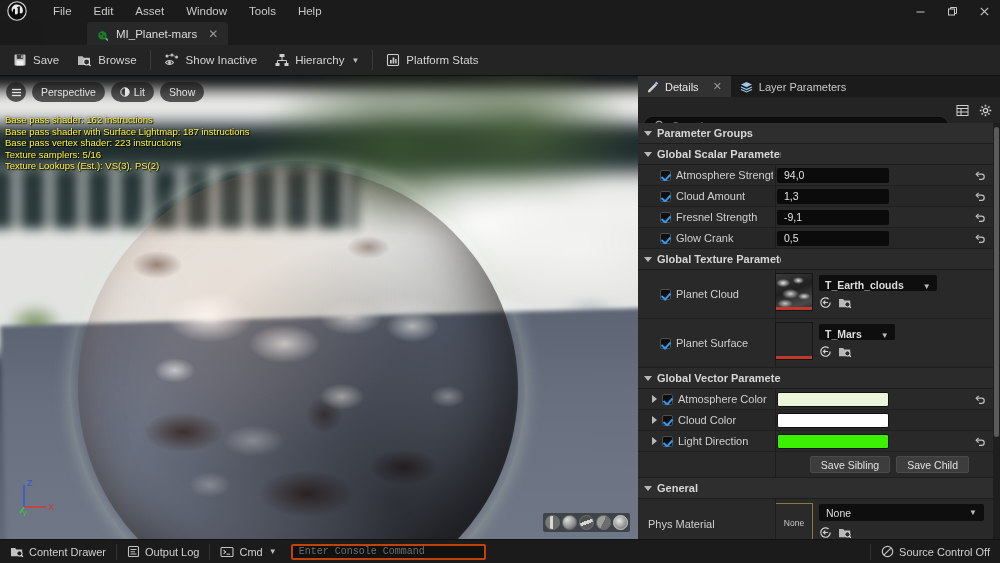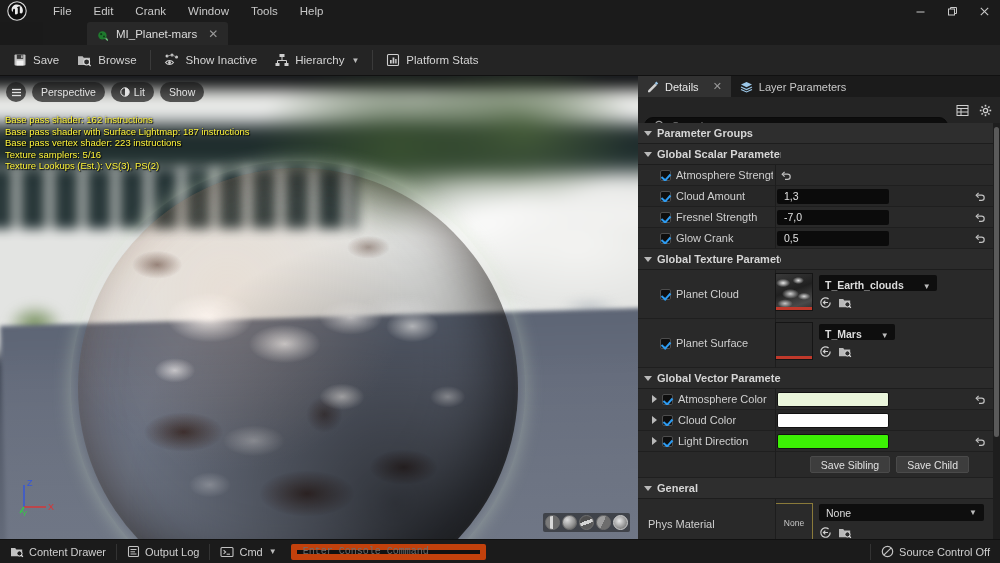--- a/index.html
+++ b/index.html
@@ -325,42 +325,42 @@
   .statusbar {
     height: 24px; background: #1b1b1b; display: flex; align-items: center; flex: none;
     border-top: 1px solid #111;
   }
   .sb-btn {
     display: flex; align-items: center; gap: 5px; height: 24px; padding: 0 10px;
     color: #cfcfcf; font-size: 11px; white-space: nowrap;
   }
   .sb-sep { width: 1px; height: 16px; background: #333; }
   .console {
-    width: 195px; height: 16px; background: #111; border: 6px solid #c2410c; border-radius: 2px;
+    width: 195px; height: 16px; background: #111; border: 2px solid #c2410c; border-radius: 2px;
     display: flex; align-items: center; padding: 0 6px; margin-left: 4px;
     color: #6e6e6e; font-size: 10px; font-family: "Liberation Mono", monospace;
   }
   .sb-right { margin-left: auto; display: flex; align-items: center; }
 </style>
 </head>
 <body>
 
 <div class="app">
 
   <div class="titlebar">
     <div class="ue-logo">
       <svg width="20" height="20" viewBox="0 0 20 20">
         <circle cx="10" cy="10" r="9.2" fill="#0d0d0d" stroke="#d8d8d8" stroke-width="1.1"></circle>
         <path d="M10 3.4c-3.1 0-5.4 2.1-5.4 5 0 1 .2 1.7.6 2.4l.9-.5c-.1-.3-.1-.6-.1-.9 0-1 .5-1.6 1.2-1.6.5 0 .8.3.8.9v4.1c0 .5.3.8.8.8.6 0 1.3-.4 2-1.1V7.2l-1-.5 1.6-1.2h2.2l-.8.7v5.9c.5.3.9.4 1.3.4 1 0 1.8-1.1 1.8-2.9 0-3.3-2.3-6.2-5.9-6.2z" fill="#e8e8e8"></path>
       </svg>
     </div>
     <div class="menubar">
       <div class="menu-item">File</div>
       <div class="menu-item">Edit</div>
-      <div class="menu-item">Crank</div>
+      <div class="menu-item">Asset</div>
       <div class="menu-item">Window</div>
       <div class="menu-item">Tools</div>
       <div class="menu-item">Help</div>
     </div>
     <div class="winbtns">
       <div class="winbtn">
         <svg width="11" height="11" viewBox="0 0 11 11">
             <line x1="1.5" y1="6" x2="9.5" y2="6" stroke="#c9c9c9" stroke-width="1"></line>
           </svg>
       </div>
@@ -585,20 +585,23 @@
           <div class="cat-row sub clip">
             <span class="tri"></span>
             <span class="cat-label">Global Scalar Parameter Valu</span>
           </div>
 
           <div class="prow">
             <div class="pname">
               <span class="cb on"></span>
               <span>Atmosphere Strength</span>
             </div>
+            <div class="pval">
+              <div class="numfield">94,0</div>
+            </div>
             <div class="prevert">
               <svg width="12" height="11" viewBox="0 0 12 11">
                   <path d="M3.2 4.2h4.4a2.6 2.6 0 0 1 0 5.2H5" fill="none" stroke="#c2c2c2" stroke-width="1.2"></path>
                   <path d="M4.6 1.8L2.2 4.2l2.4 2.4" fill="none" stroke="#c2c2c2" stroke-width="1.2"></path>
                 </svg>
             </div>
           </div>
 
           <div class="prow alt">
             <div class="pname">
@@ -615,21 +618,21 @@
                 </svg>
             </div>
           </div>
 
           <div class="prow">
             <div class="pname">
               <span class="cb on"></span>
               <span>Fresnel Strength</span>
             </div>
             <div class="pval">
-              <div class="numfield">-7,0</div>
+              <div class="numfield">-9,1</div>
             </div>
             <div class="prevert">
               <svg width="12" height="11" viewBox="0 0 12 11">
                   <path d="M3.2 4.2h4.4a2.6 2.6 0 0 1 0 5.2H5" fill="none" stroke="#c2c2c2" stroke-width="1.2"></path>
                   <path d="M4.6 1.8L2.2 4.2l2.4 2.4" fill="none" stroke="#c2c2c2" stroke-width="1.2"></path>
                 </svg>
             </div>
           </div>
 
           <div class="prow alt">

